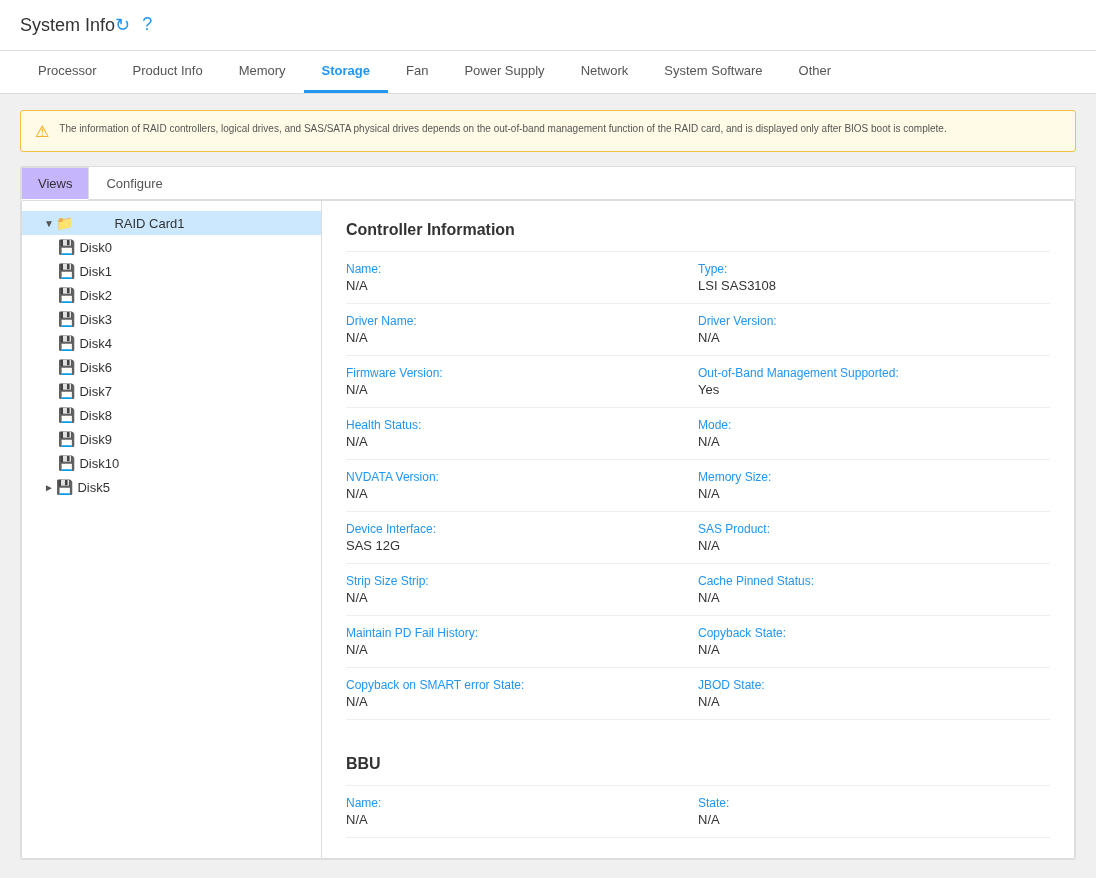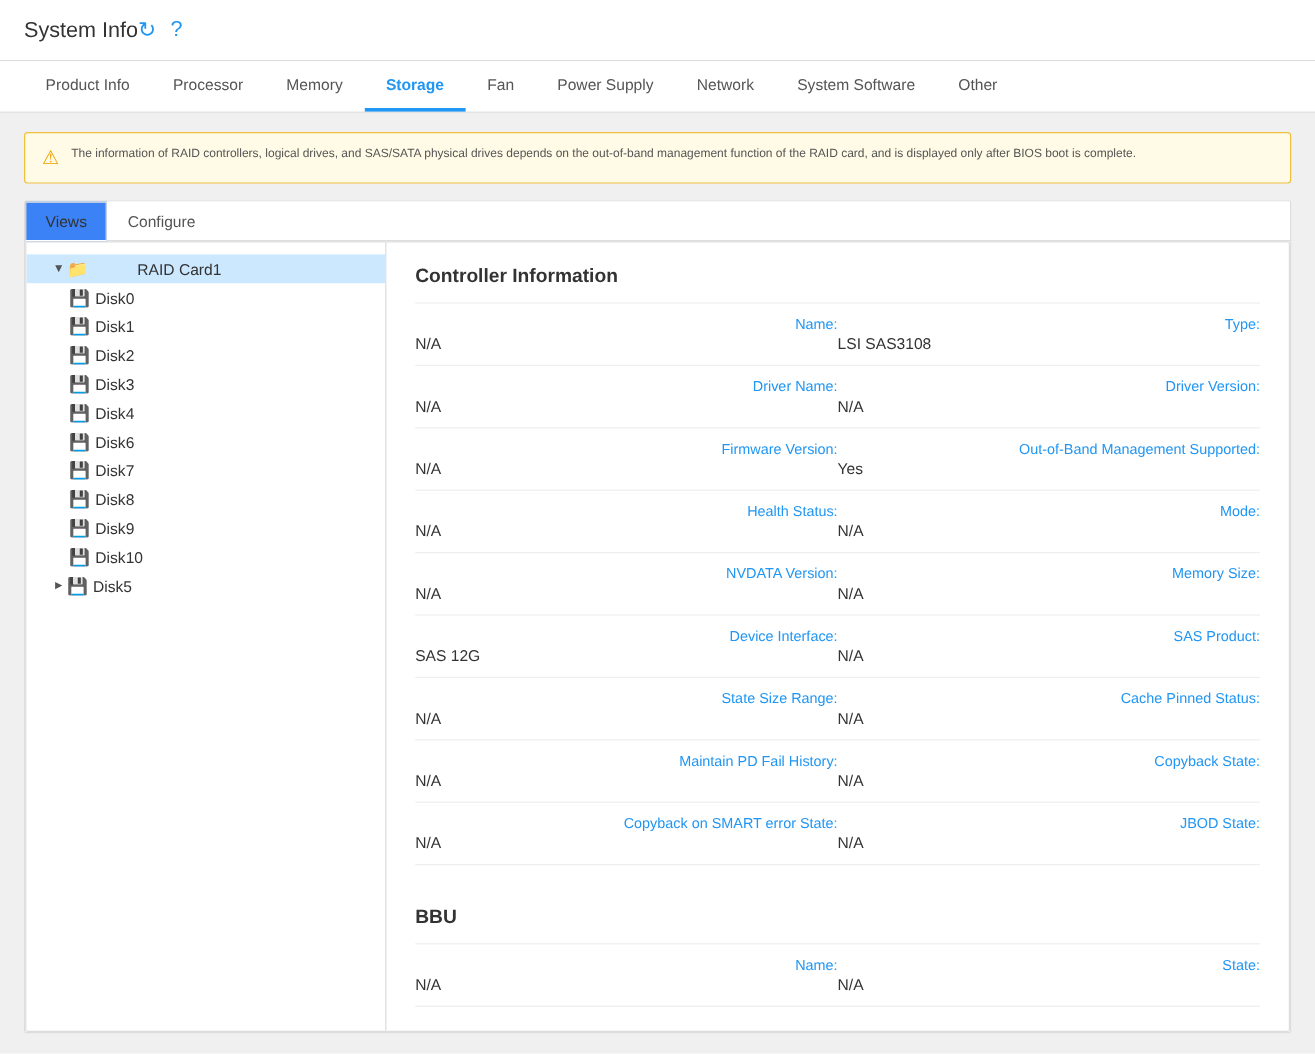--- a/index.html
+++ b/index.html
@@ -35,21 +35,21 @@
     .warning-icon { color: #f0a000; font-size: 16px; margin-top: 1px; }
     .warning-text { font-size: 10px; color: #555; line-height: 1.5; }
 
     .inner-tabs { display: flex; border-bottom: 1px solid #ddd; margin-bottom: 0; background: #fff; }
     .inner-tab {
       padding: 8px 16px; cursor: pointer; font-size: 13px; color: #555;
       border: 1px solid transparent; border-bottom: none; margin-bottom: -1px;
     }
     .inner-tab.active {
       border: 1px solid #ddd; border-bottom: 1px solid #fff;
-      background: #3b82f6; color: #333;
+      background: #c4b5fd; color: #333;
     }
 
     .main-panel {
       border: 1px solid #ddd; background: #fff;
       border-radius: 2px; display: flex; min-height: 560px;
     }
 
     .tree-panel {
       width: 300px; border-right: 1px solid #ddd; padding: 10px 0;
       overflow-y: auto;
@@ -74,43 +74,43 @@
       font-size: 16px; font-weight: bold; color: #333; margin-bottom: 12px;
     }
     .divider { border: none; border-top: 1px solid #eee; margin: 0; }
 
     .info-grid {
       display: grid; grid-template-columns: 1fr 1fr;
       border-bottom: 1px solid #eee;
       padding: 8px 0;
     }
     .info-item { padding: 2px 0; }
-    .info-label { color: #2196f3; font-size: 12px; margin-bottom: 2px; text-align: right; }
+    .info-label { color: #2196f3; font-size: 12px; margin-bottom: 2px; }
     .info-value { color: #333; font-size: 13px; }
 
     .bbu-section { margin-top: 35px; }
 
     
     .indent-1 { padding-left: 20px; }
     .indent-2 { padding-left: 36px; }
   </style>
 </head>
 <body>
 
 <div class="header">
   <span class="header-title">System Info</span>
   <div class="header-icons">
     <span class="header-icon" title="Refresh">↻</span>
     <span class="header-icon" title="Help">?</span>
   </div>
 </div>
 
 <div class="tabs-bar">
+  <div class="tab">Processor</div>
   <div class="tab">Product Info</div>
-  <div class="tab">Processor</div>
   <div class="tab">Memory</div>
   <div class="tab active">Storage</div>
   <div class="tab">Fan</div>
   <div class="tab">Power Supply</div>
   <div class="tab">Network</div>
   <div class="tab">System Software</div>
   <div class="tab">Other</div>
 </div>
 
 <div class="content-area">
@@ -250,21 +250,21 @@
             <div class="info-value">SAS 12G</div>
           </div>
           <div class="info-item">
             <div class="info-label">SAS Product:</div>
             <div class="info-value">N/A</div>
           </div>
         </div>
 
         <div class="info-grid">
           <div class="info-item">
-            <div class="info-label">State Size Range:</div>
+            <div class="info-label">Strip Size Strip:</div>
             <div class="info-value">N/A</div>
           </div>
           <div class="info-item">
             <div class="info-label">Cache Pinned Status:</div>
             <div class="info-value">N/A</div>
           </div>
         </div>
 
         <div class="info-grid">
           <div class="info-item">

